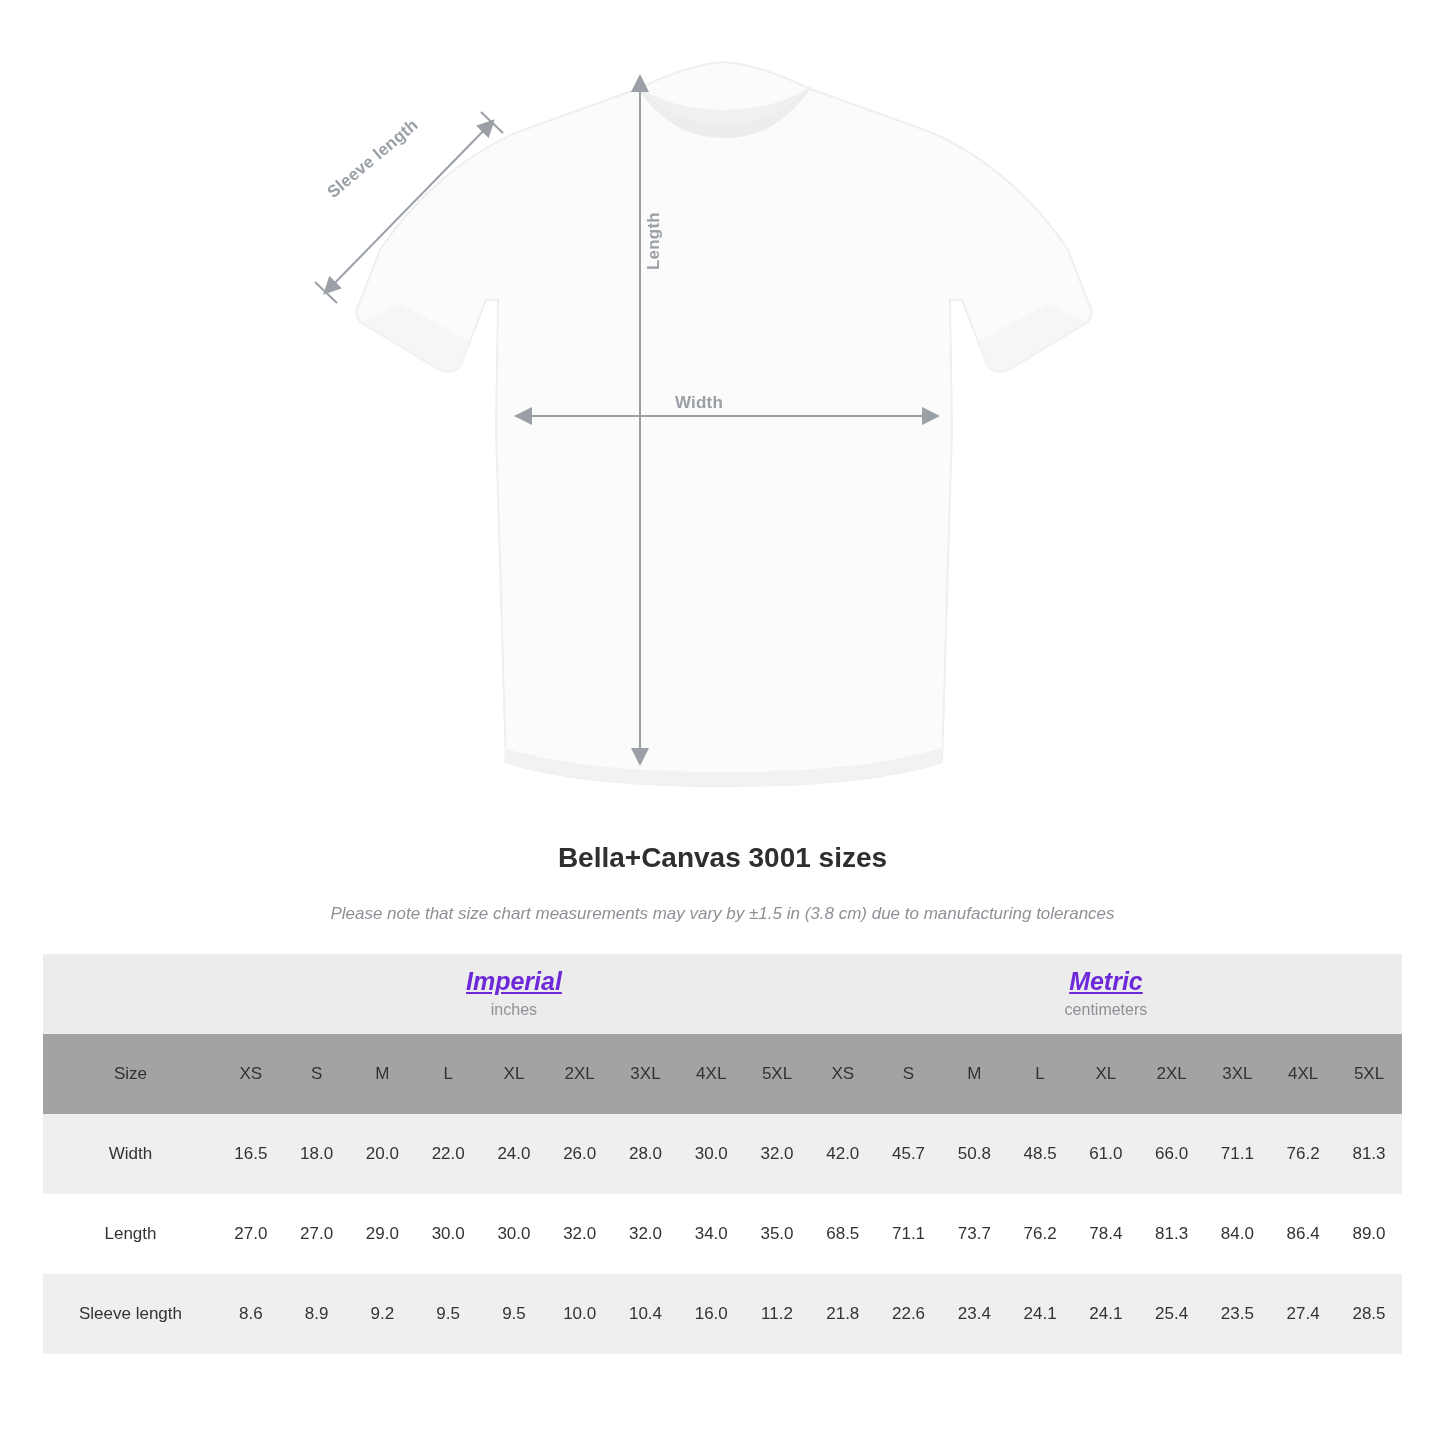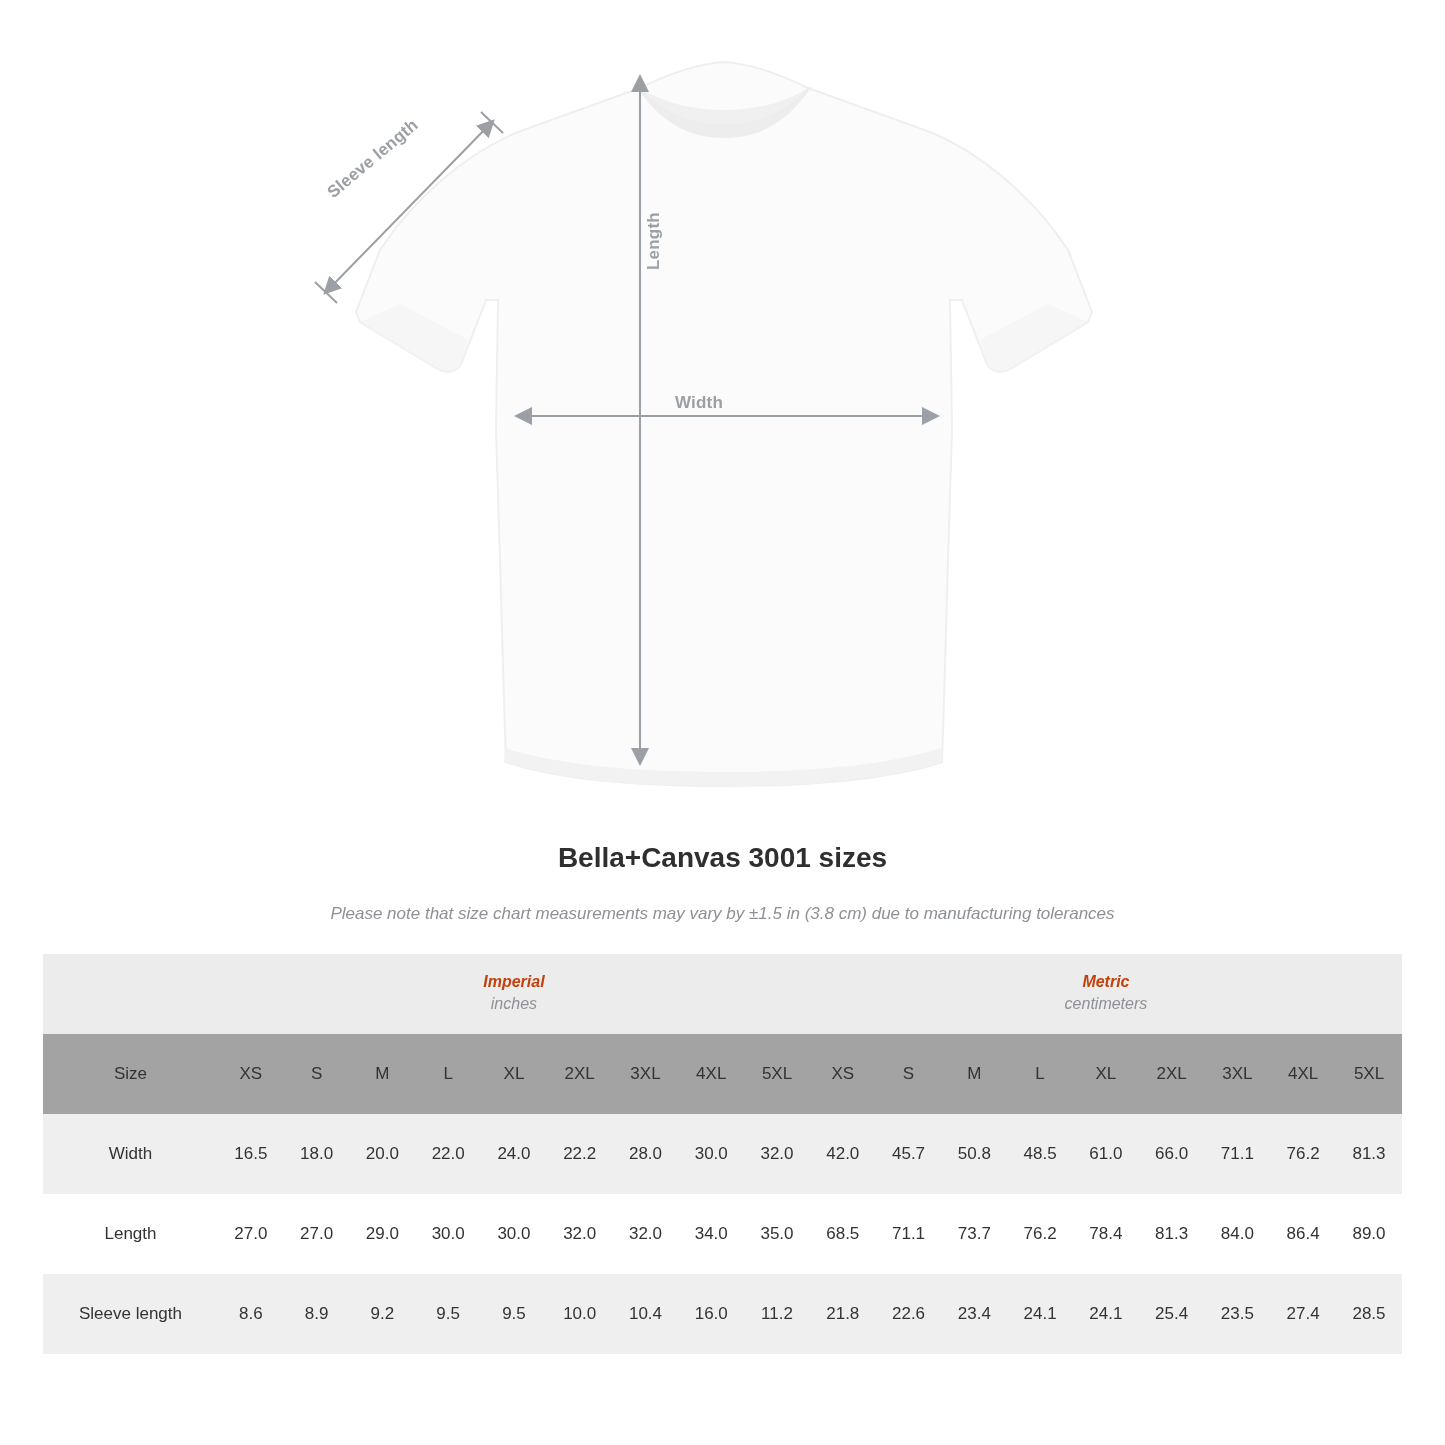--- a/index.html
+++ b/index.html
@@ -88,29 +88,29 @@
     font-weight: normal;
     padding: 0;
     height: 80px;
     border: none;
   }
   .unit-head td {
     background: #ececec;
     height: 115px;
   }
   .unit-title {
-    font-size: 16px;
+    font-size: 25px;
     font-weight: bold;
     font-style: italic;
-    color: #c2410c;
+    color: #6d28d9;
     line-height: 1.25;
+    text-decoration: underline;
   }
   .unit-sub {
     font-size: 16px;
-    font-style: italic;
     color: #8d9196;
     line-height: 1.5;
     text-align: center;
   }
   .row-sizes td {
     background: #a3a3a3;
     font-weight: bold;
     color: #3a3a3a;
     font-size: 17px;
   }
@@ -250,21 +250,21 @@
         <td>5XL</td>
       </tr>
 
       <tr class="row-alt">
         <td class="rowlabel">Width</td>
         <td>16.5</td>
         <td>18.0</td>
         <td>20.0</td>
         <td>22.0</td>
         <td>24.0</td>
-        <td>22.2</td>
+        <td>26.0</td>
         <td>28.0</td>
         <td>30.0</td>
         <td>32.0</td>
         <td>42.0</td>
         <td>45.7</td>
         <td>50.8</td>
         <td>48.5</td>
         <td>61.0</td>
         <td>66.0</td>
         <td>71.1</td>

